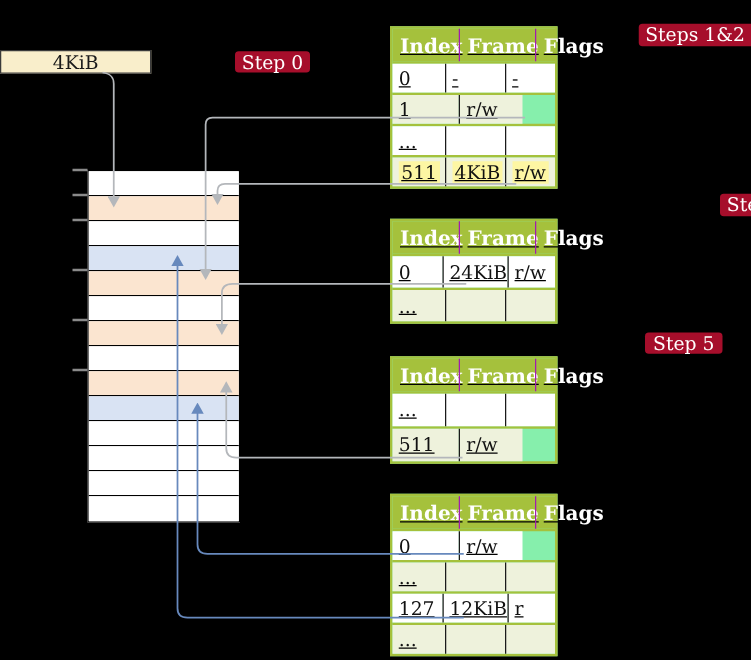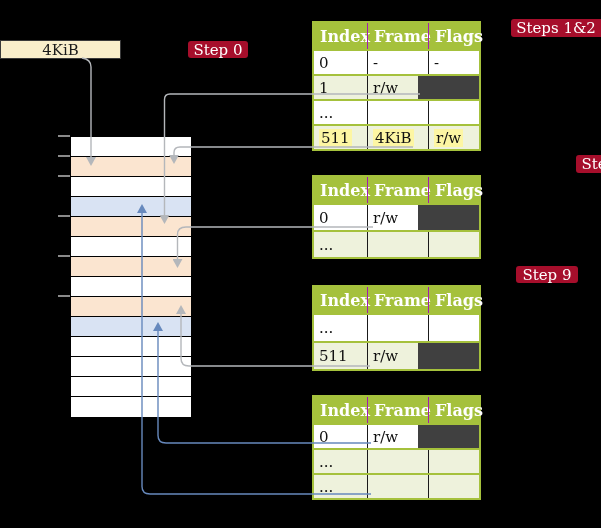--- a/index.html
+++ b/index.html
@@ -30,22 +30,22 @@
     border:1px solid #000;background:#fff;z-index:1;
   }
   .mrow{height:20px;box-sizing:border-box;border-bottom:1px solid #000;}
   .mrow:last-child{border-bottom:none;}
   .mrow.white{background:#ffffff;}
   .mrow.peach{background:var(--mem-peach,#fbe5d0);}
   .mrow.blue{background:var(--mem-blue,#d9e3f3);}
   .tick{position:absolute;left:58px;width:12px;height:2px;background:#8a8a8a;z-index:2;}
   
   .ptable{
-    position:absolute;left:312px;width:169px;box-sizing:border-box;
-    border:2px solid var(--table-green,#a5c13c);background:#404040;z-index:4;
+    position:absolute;left:312px;width:134px;box-sizing:border-box;
+    border:2px solid var(--table-green,#a5c13c);background:#86efac;z-index:4;text-decoration:underline;
   }
   .t1{top:21px;} .t2{top:175px;} .t3{top:285px;} .t4{top:395px;}
   .row{display:flex;}
   .thead{height:26px;background:var(--table-green,#a5c13c);}
   .th{
     color:#fff;font-weight:bold;font-size:16px;display:flex;align-items:center;
     padding-left:6px;box-sizing:border-box;
   }
   .th + .th{border-left:1px solid #a21caf;}
   .c1{width:53px;} .c2{width:61px;} .c3{width:51px;}
@@ -78,21 +78,21 @@
   <div class="badge b0">
       <span>Step 0</span>
     </div>
   <div class="badge b12">
       <span>Steps 1&amp;2</span>
     </div>
   <div class="badge b3">
       <span>Step 3</span>
     </div>
   <div class="badge b4">
-      <span>Step 9</span>
+      <span>Step 5</span>
     </div>
 
   <div class="mem">
       <div class="mrow white"></div>
       <div class="mrow peach"></div>
       <div class="mrow white"></div>
       <div class="mrow blue"></div>
       <div class="mrow peach"></div>
       <div class="mrow white"></div>
       <div class="mrow peach"></div>
@@ -146,20 +146,21 @@
   </div>
 
   <div class="ptable t2">
     <div class="row thead">
       <div class="th c1">Index</div>
       <div class="th c2">Frame</div>
       <div class="th c3">Flags</div>
     </div>
     <div class="row body">
       <div class="td c1 w">0</div>
+      <div class="td c2 w">24KiB</div>
       <div class="td c3 w">r/w</div>
     </div>
     <div class="row body">
       <div class="td c1 g">...</div>
       <div class="td c2 g"></div>
       <div class="td c3 g"></div>
     </div>
   </div>
 
   <div class="ptable t3">
@@ -186,20 +187,25 @@
       <div class="th c3">Flags</div>
     </div>
     <div class="row body">
       <div class="td c1 w">0</div>
       <div class="td c3 w">r/w</div>
     </div>
     <div class="row body">
       <div class="td c1 g">...</div>
       <div class="td c2 g"></div>
       <div class="td c3 g"></div>
+    </div>
+    <div class="row body">
+      <div class="td c1 w">127</div>
+      <div class="td c2 w">12KiB</div>
+      <div class="td c3 w">r</div>
     </div>
     <div class="row body">
       <div class="td c1 g">...</div>
       <div class="td c2 g"></div>
       <div class="td c3 g"></div>
     </div>
   </div>
 
   <svg id="arrows" width="601" height="528" viewBox="0 0 601 528">
     <defs>

